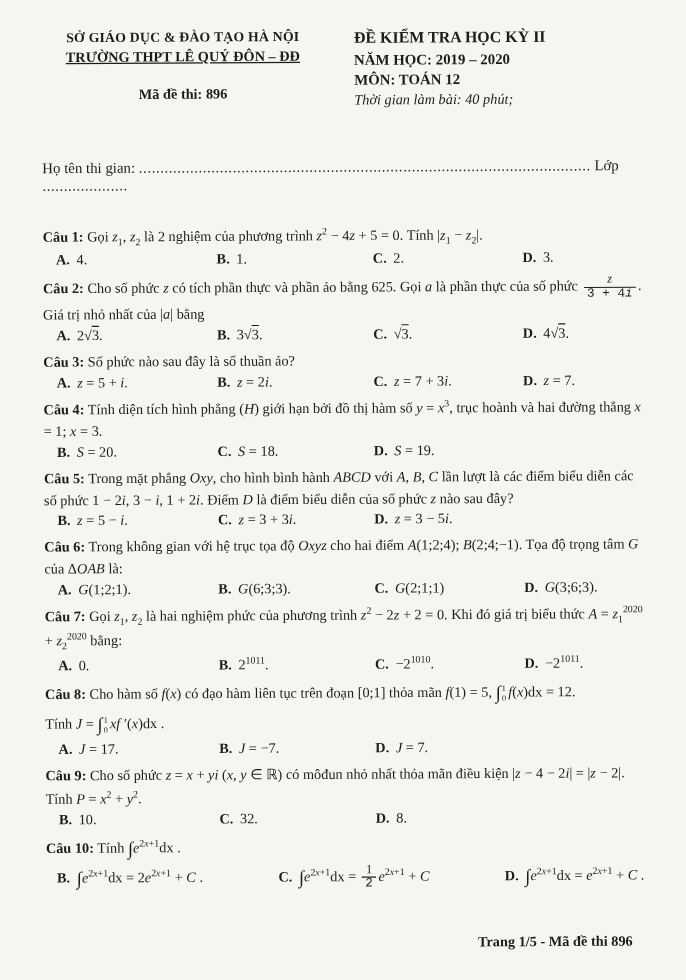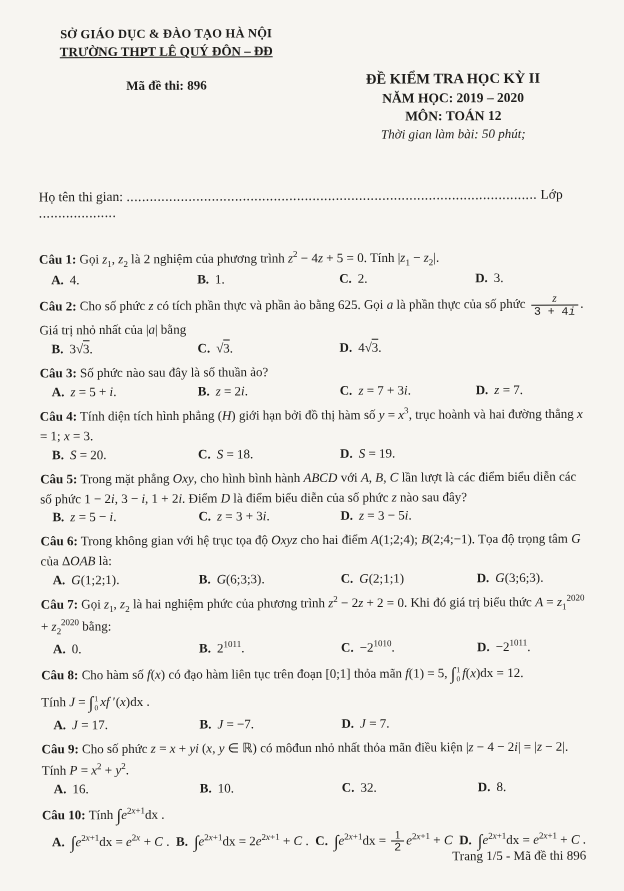--- a/index.html
+++ b/index.html
@@ -12,21 +12,21 @@
     overflow: hidden;
   }
   .sheet {
     width: 624px; height: 891px;
     position: relative;
     padding: 26px 38px 0 40px;
     transform: rotate(-0.3deg);
   }
   .hdr { display: flex; justify-content: space-between; align-items: flex-start; }
   .hdr-left  { width: 47%; text-align: center; }
-  .hdr-right { width: 48%; text-align: center; line-height: 1.35; margin-top: 44px; }
+  .hdr-right { width: 48%; line-height: 1.35; }
   .dept   { font-size: 12.5px; font-weight: bold; letter-spacing: 0.2px; }
   .school { font-size: 13px;  font-weight: bold; text-decoration: underline; margin-top: 2px; }
   .code   { font-size: 13px;  font-weight: bold; margin-top: 18px; }
   .title    { font-size: 14.5px; font-weight: bold; }
   .year     { font-size: 13.5px; font-weight: bold; }
   .subject  { font-size: 13.5px; font-weight: bold; }
   .duration { font-size: 13px; font-style: italic; }
   .name-line { margin: 44px 0 28px; font-size: 13.5px; }
   .dots { letter-spacing: 0.5px; color: #2a2a2a; }
   .q  { margin-bottom: 2px; }
@@ -42,38 +42,38 @@
   .opts.formulas { display: flex; justify-content: space-between; padding-left: 10px; padding-right: 2px; }
   .opt { white-space: nowrap; }
   .ol { margin-right: 6px; }
   sup, sub { font-size: 9px; }
   .frac { display: inline-block; text-align: center; vertical-align: middle; line-height: 1.1; font-size: 11.5px; margin: 0 2px; }
   .frac .num { display: block; border-bottom: 1px solid #1d1c1a; padding: 0 3px; }
   .frac .den { display: block; padding: 0 3px; font-family: Liberation Mono, monospace; }
   .bar { text-decoration: overline; }
   .int { font-size: 17px; vertical-align: -2px; }
   .lims { display: inline-flex; flex-direction: column; align-items: center; font-size: 7.5px; line-height: 1.25; vertical-align: middle; margin: 0 2px 0 1px; }
-  .footer { position: absolute; right: 40px; bottom: 26px; font-size: 13px; }
+  .footer { position: absolute; right: 51px; bottom: 26px; font-size: 13px; font-weight: bold; }
 </style>
 </head>
 <body>
 
 <div class="sheet">
 
   <div class="hdr">
     <div class="hdr-left">
       <div class="dept">SỞ GIÁO DỤC &amp; ĐÀO TẠO HÀ NỘI</div>
       <div class="school">TRƯỜNG THPT LÊ QUÝ ĐÔN – ĐĐ</div>
       <div class="code">Mã đề thi: 896</div>
     </div>
     <div class="hdr-right">
       <div class="title">ĐỀ KIỂM TRA HỌC KỲ II</div>
       <div class="year">NĂM HỌC: 2019 – 2020</div>
       <div class="subject">MÔN: TOÁN 12</div>
-      <div class="duration">Thời gian làm bài: 50 phút;</div>
+      <div class="duration">Thời gian làm bài: 40 phút;</div>
     </div>
   </div>
 
   <div class="name-line">
     <span>Họ tên thi gian:</span>
     <span class="dots">..........................................................................................................</span>
     <span>Lớp</span>
     <span class="dots">....................</span>
   </div>
 
@@ -85,20 +85,21 @@
         <span class="opt"><b class="ol">A.</b><span>4.</span></span>
         <span class="opt"><b class="ol">B.</b><span>1.</span></span>
         <span class="opt"><b class="ol">C.</b><span>2.</span></span>
         <span class="opt"><b class="ol">D.</b><span>3.</span></span>
       </div>
     </section>
 
     <section class="q">
       <p class="qt"><b>Câu 2:</b> Cho số phức <i>z</i> có tích phần thực và phần ảo bằng 625. Gọi <i>a</i> là phần thực của số phức <span class="frac"><span class="num"><i>z</i></span><span class="den">3 + 4<i>i</i></span></span>. Giá trị nhỏ nhất của |<i>a</i>| bằng</p>
       <div class="opts">
+        <span class="opt"><b class="ol">A.</b><span>2√<span class="bar">3</span>.</span></span>
         <span class="opt"><b class="ol">B.</b><span>3√<span class="bar">3</span>.</span></span>
         <span class="opt"><b class="ol">C.</b><span>√<span class="bar">3</span>.</span></span>
         <span class="opt"><b class="ol">D.</b><span>4√<span class="bar">3</span>.</span></span>
       </div>
     </section>
 
     <section class="q">
       <p class="qt"><b>Câu 3:</b> Số phức nào sau đây là số thuần ảo?</p>
       <div class="opts">
         <span class="opt"><b class="ol">A.</b><span><i>z</i> = 5 + <i>i</i>.</span></span>
@@ -159,31 +160,29 @@
         <span class="opt"><b class="ol">A.</b><span><i>J</i> = 17.</span></span>
         <span class="opt"><b class="ol">B.</b><span><i>J</i> = −7.</span></span>
         <span class="opt"><b class="ol">D.</b><span><i>J</i> = 7.</span></span>
       </div>
     </section>
 
     <section class="q">
       <p class="qt"><b>Câu 9:</b> Cho số phức <i>z</i> = <i>x</i> + <i>yi</i> (<i>x</i>, <i>y</i> ∈ ℝ) có môđun nhỏ nhất thỏa mãn điều kiện |<i>z</i> − 4 − 2<i>i</i>| = |<i>z</i> − 2|.</p>
       <p class="qt">Tính <i>P</i> = <i>x</i><sup>2</sup> + <i>y</i><sup>2</sup>.</p>
       <div class="opts">
-        <span class="opt"><b class="ol">A.</b><span>16.</span></span>
         <span class="opt"><b class="ol">B.</b><span>10.</span></span>
         <span class="opt"><b class="ol">C.</b><span>32.</span></span>
         <span class="opt"><b class="ol">D.</b><span>8.</span></span>
       </div>
     </section>
 
     <section class="q">
       <p class="qt"><b>Câu 10:</b> Tính <span class="int">∫</span><i>e</i><sup>2<i>x</i>+1</sup>dx .</p>
       <div class="opts formulas">
-        <span class="opt"><b class="ol">A.</b><span><span class="int">∫</span><i>e</i><sup>2<i>x</i>+1</sup>dx = <i>e</i><sup>2<i>x</i></sup> + <i>C</i> .</span></span>
         <span class="opt"><b class="ol">B.</b><span><span class="int">∫</span><i>e</i><sup>2<i>x</i>+1</sup>dx = 2<i>e</i><sup>2<i>x</i>+1</sup> + <i>C</i> .</span></span>
         <span class="opt"><b class="ol">C.</b><span><span class="int">∫</span><i>e</i><sup>2<i>x</i>+1</sup>dx = <span class="frac"><span class="num">1</span><span class="den">2</span></span><i>e</i><sup>2<i>x</i>+1</sup> + <i>C</i></span></span>
         <span class="opt"><b class="ol">D.</b><span><span class="int">∫</span><i>e</i><sup>2<i>x</i>+1</sup>dx = <i>e</i><sup>2<i>x</i>+1</sup> + <i>C</i> .</span></span>
       </div>
     </section>
 
   </main>
 
   <div class="footer">Trang 1/5 - Mã đề thi 896</div>
 

